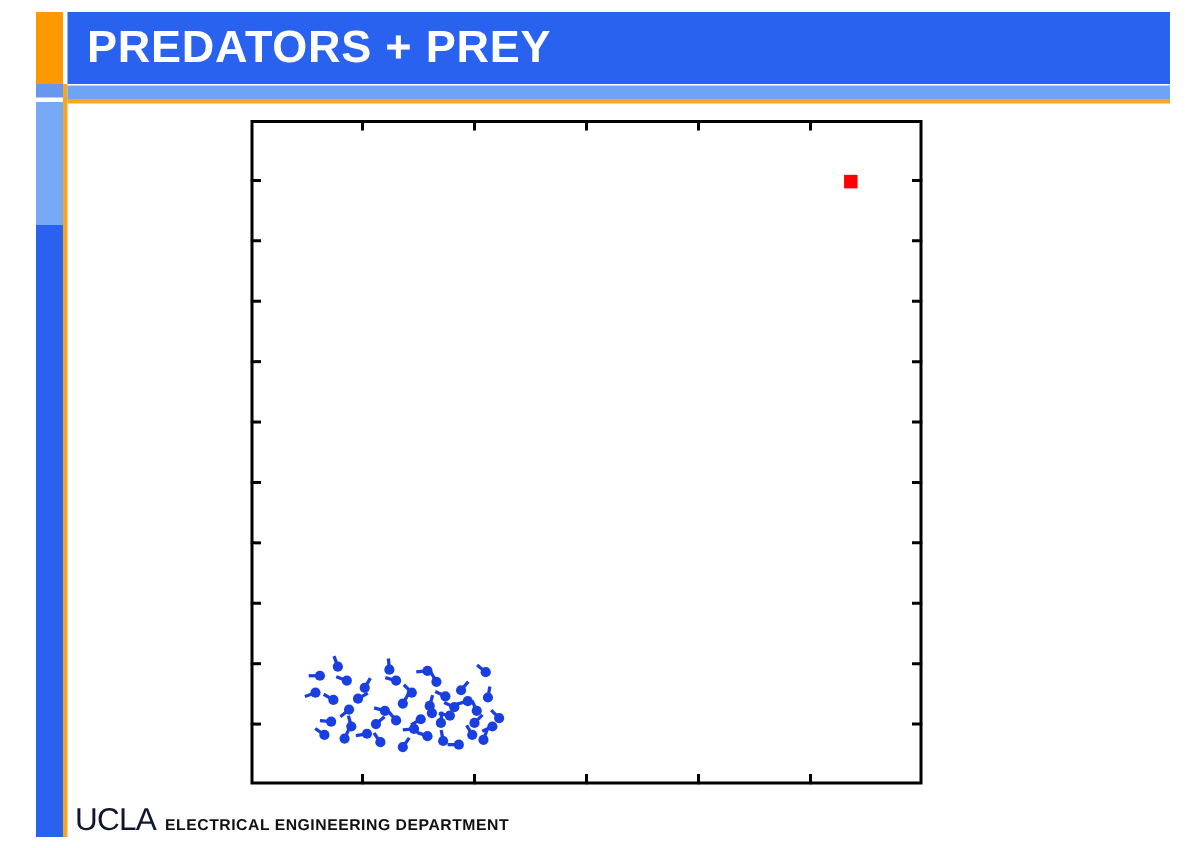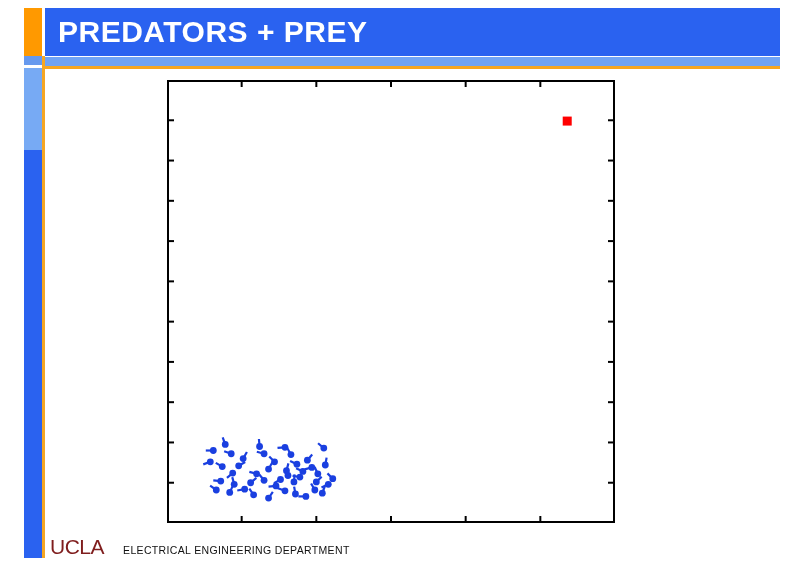--- a/index.html
+++ b/index.html
@@ -130,28 +130,28 @@
     left: 50px;
     top: 536px;
     height: 22px;
     display: flex;
     align-items: baseline;
   }
   .ucla-logo {
     font-family: "Liberation Sans", sans-serif;
     font-size: 21px;
     font-weight: normal;
-    color: #7f1d1d;
+    color: #0f172a;
     letter-spacing: -0.5px;
     line-height: 22px;
   }
   .dept-text {
-    margin-left: 19px;
+    margin-left: 6px;
     font-size: 10.5px;
-    font-weight: normal;
+    font-weight: bold;
     color: #111111;
     letter-spacing: 0.35px;
     line-height: 22px;
   }
   .page-number {
     position: absolute;
     right: 28px;
     top: 528px;
     font-size: 26px;
     font-weight: bold;

